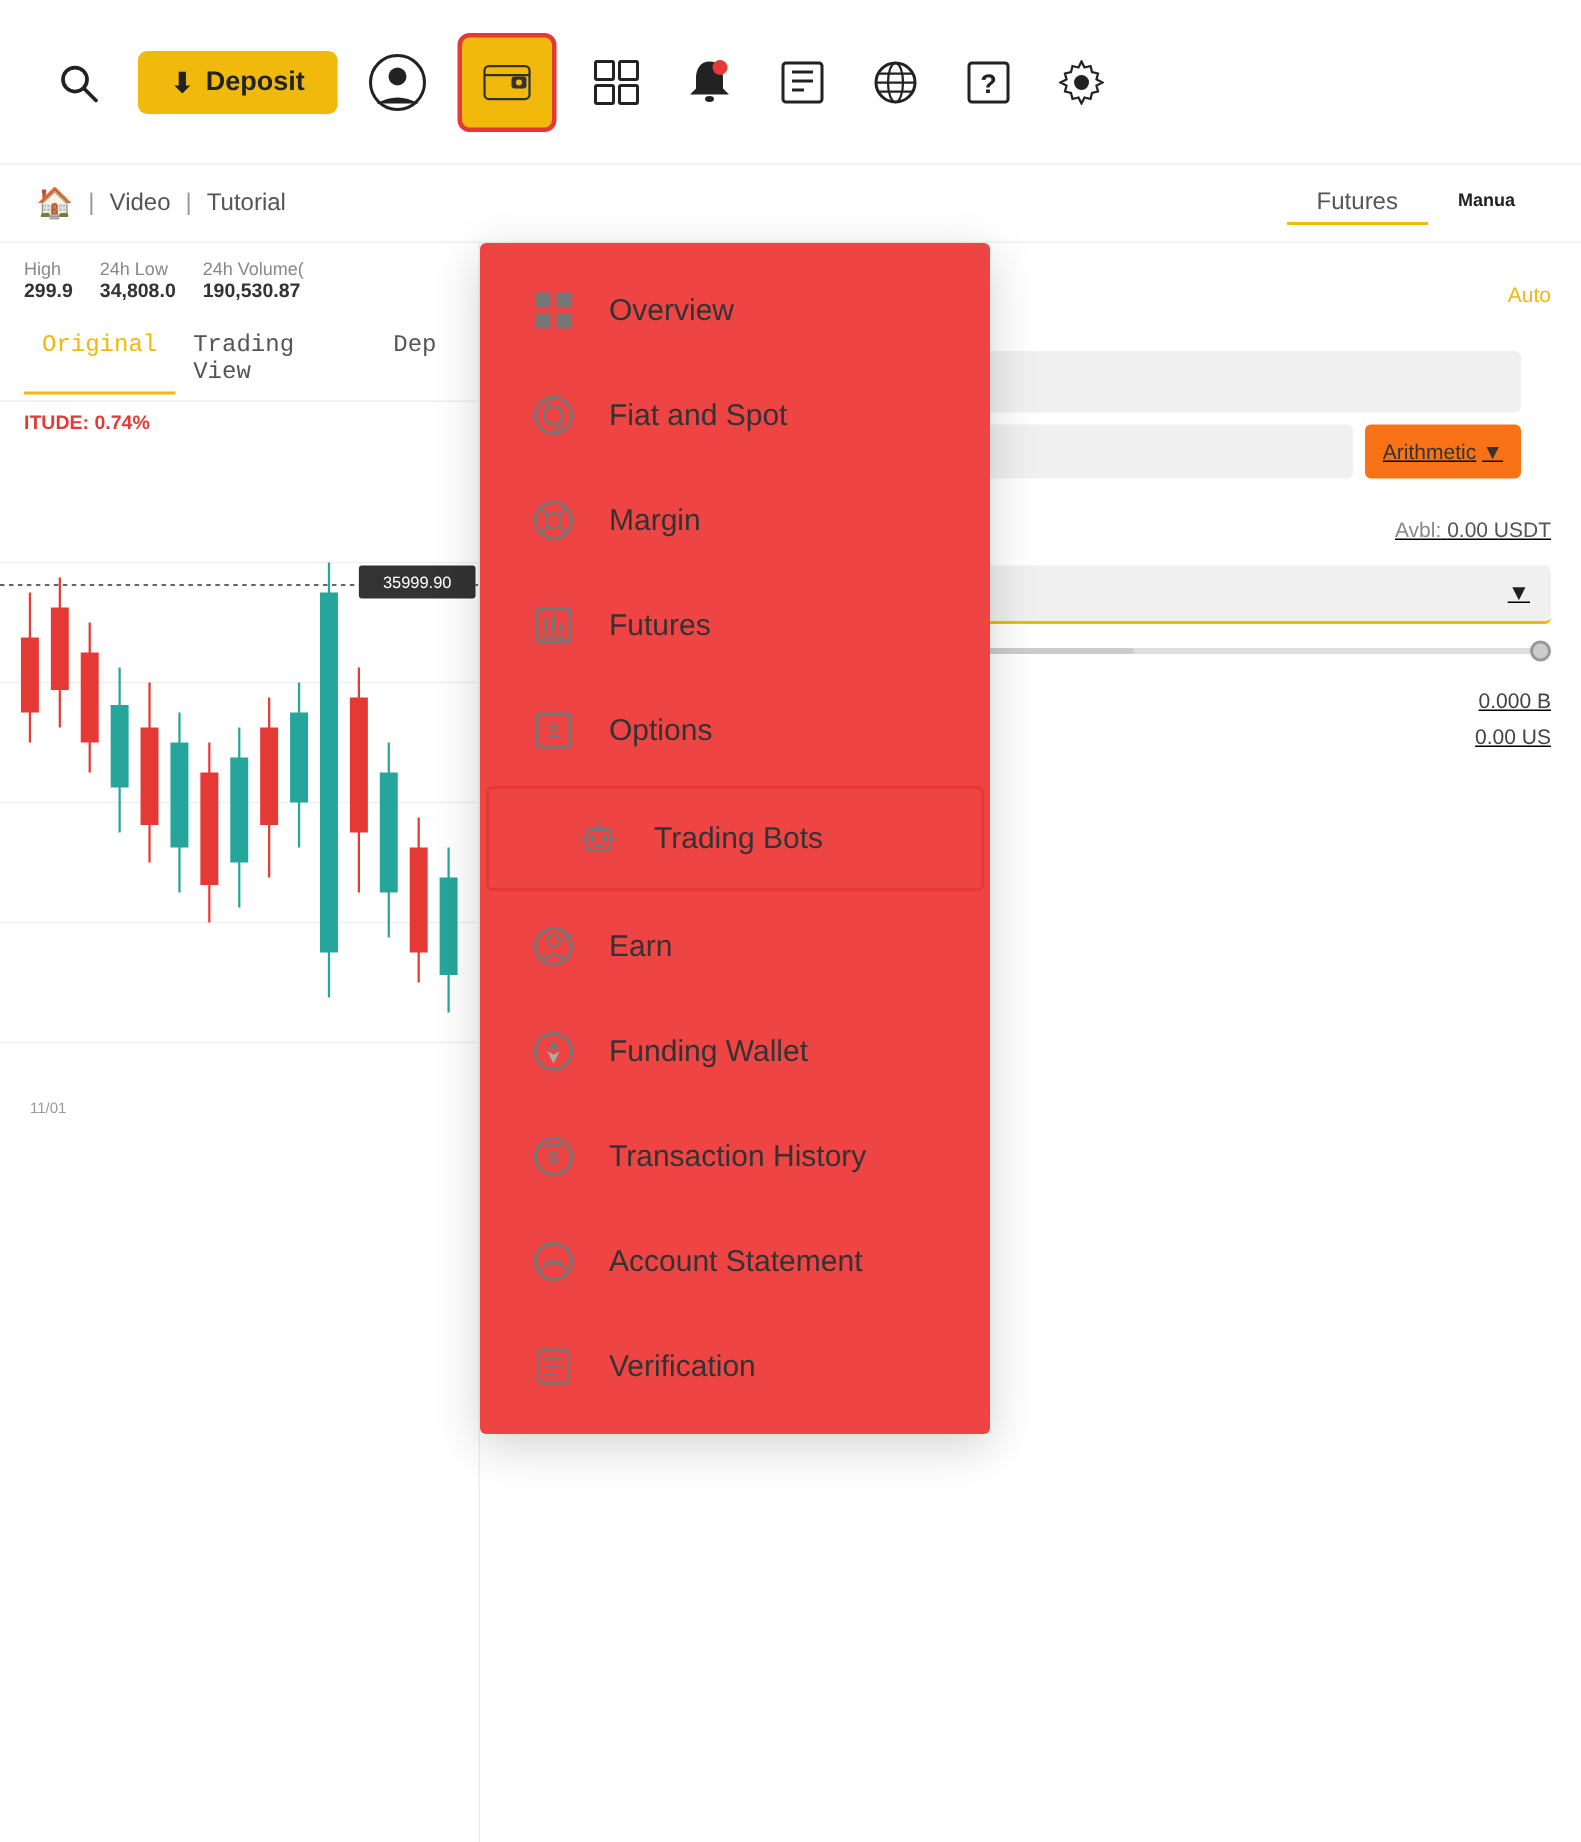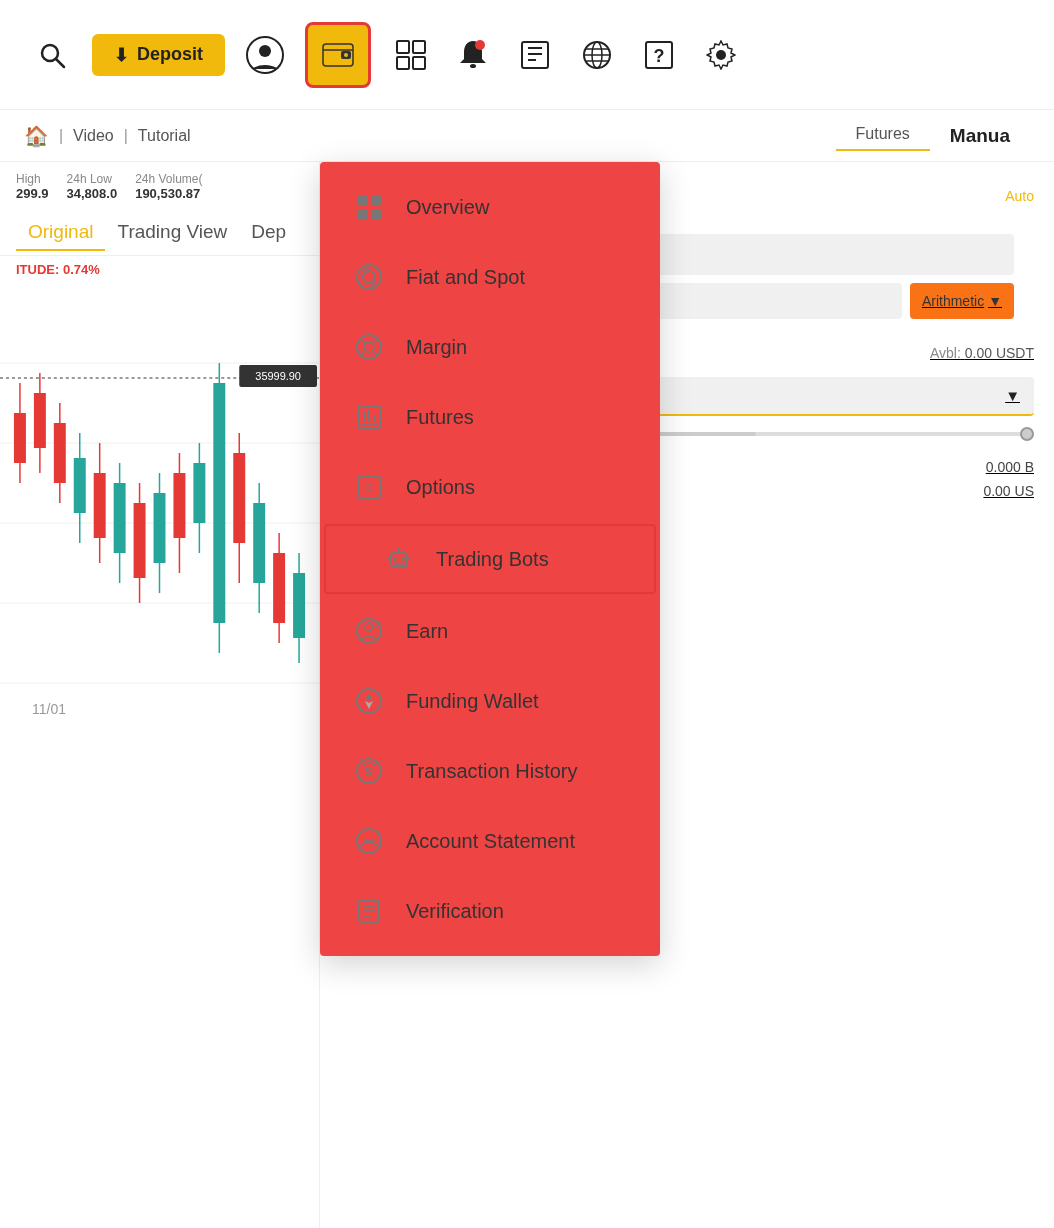--- a/index.html
+++ b/index.html
@@ -108,23 +108,24 @@
     .chart-stats .stat-val { font-weight: bold; }
 
     .chart-tabs {
       display: flex;
       gap: 0;
       padding: 4px 16px;
       border-bottom: 1px solid #eee;
     }
     .chart-tab {
       padding: 6px 12px;
-      font-size: 19px;
+      font-size: 16px;
       color: #555;
       cursor: pointer;
+      font-family: Liberation Mono, monospace;
     }
     .chart-tab.active {
       color: #F0B90B;
       border-bottom: 2px solid #F0B90B;
     }
     .amplitude-label {
       padding: 6px 16px;
       font-size: 13px;
       color: #333;
     }
@@ -305,25 +306,24 @@
 
     
     .chart-svg {
       width: 100%;
       height: 100%;
     }
 
     
     .date-label {
       position: absolute;
-      bottom: 26px;
+      bottom: 10px;
       left: 20px;
-      font-size: 14px;
+      font-size: 10px;
       color: #999;
-      margin-left: 12px;
     }
   </style>
 </head>
 <body>
 
 <div class="top-bar">
   <div class="icon-btn">
     <svg width="30" height="30" viewBox="0 0 30 30" fill="none">
       <circle cx="13" cy="13" r="8" stroke="#222" stroke-width="2.5"></circle>
       <line x1="19" y1="19" x2="27" y2="27" stroke="#222" stroke-width="2.5" stroke-linecap="round"></line>
@@ -405,21 +405,21 @@
 
 <div class="breadcrumb-bar">
   <span class="home-icon">🏠</span>
   <span class="separator">|</span>
   <span class="bc-link">Video</span>
   <span class="separator">|</span>
   <span class="bc-link">Tutorial</span>
 
   <div style="margin-left: auto; display: flex; gap: 0;">
     <div style="padding: 4px 20px; font-size: 16px; color: #555; border-bottom: 2px solid #F0B90B; cursor: pointer;">Futures</div>
-    <div style="padding: 4px 20px; font-size: 19px; font-weight: bold; color: #222; cursor: pointer;">Manua</div>
+    <div style="padding: 4px 20px; font-size: 12px; font-weight: bold; color: #222; cursor: pointer;">Manua</div>
   </div>
 </div>
 
 <div class="main-content">
 
   <div class="chart-area">
     <div class="chart-stats">
       <div>
         <div class="stat-label">High</div>
         <div class="stat-val">299.9</div>

